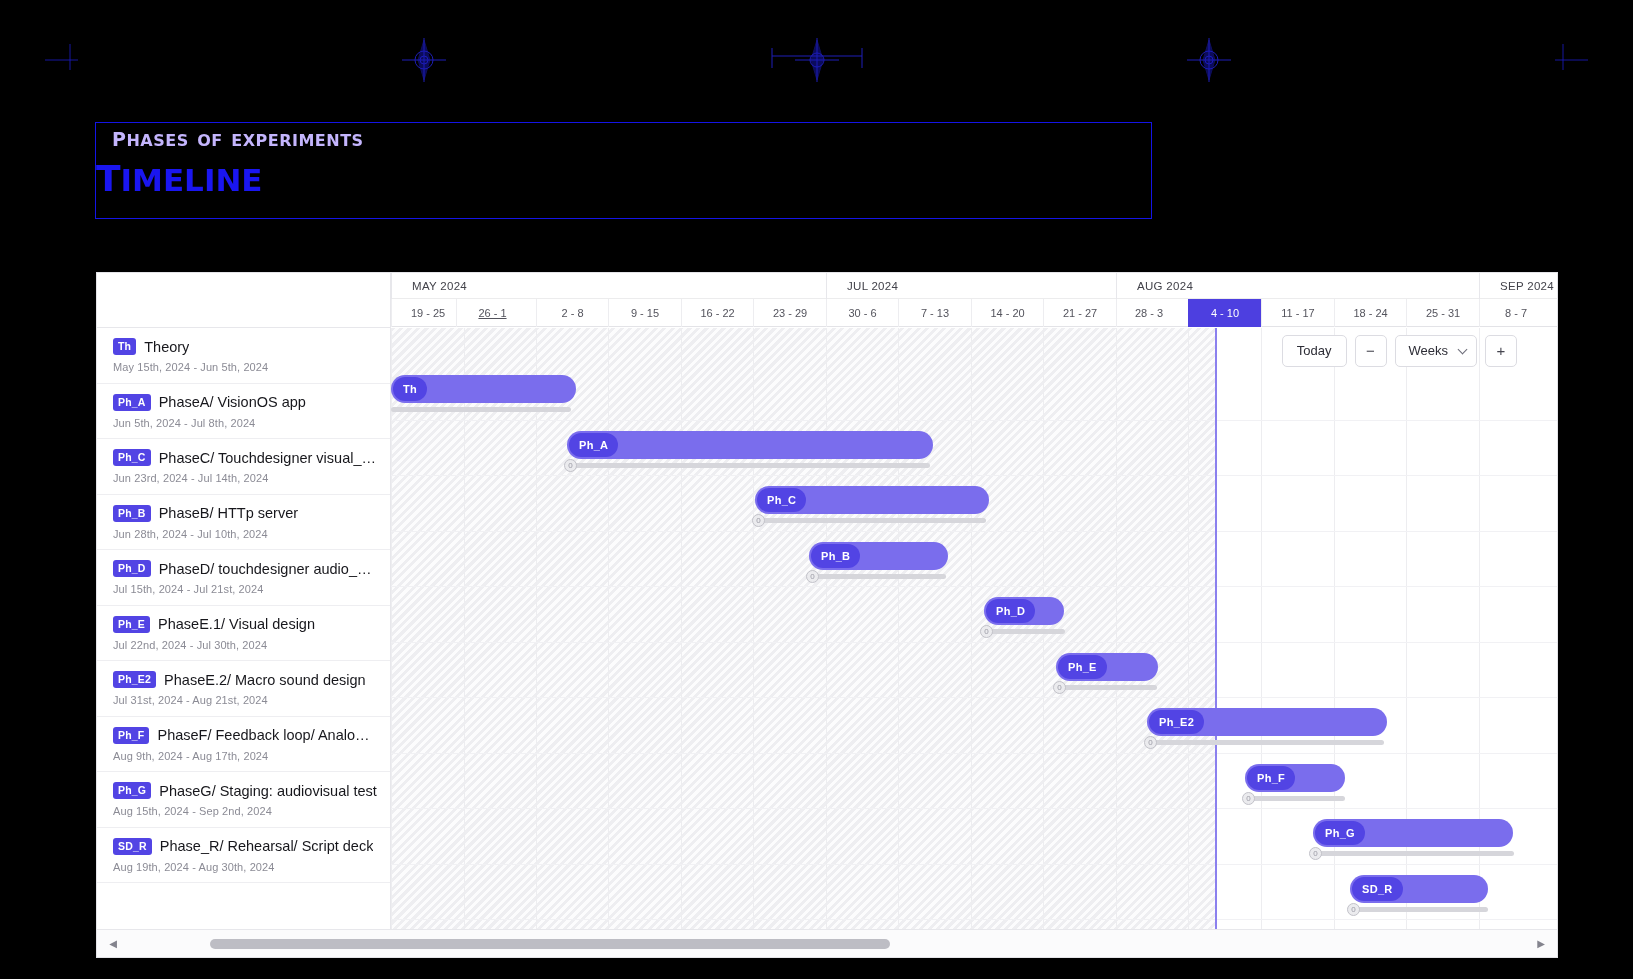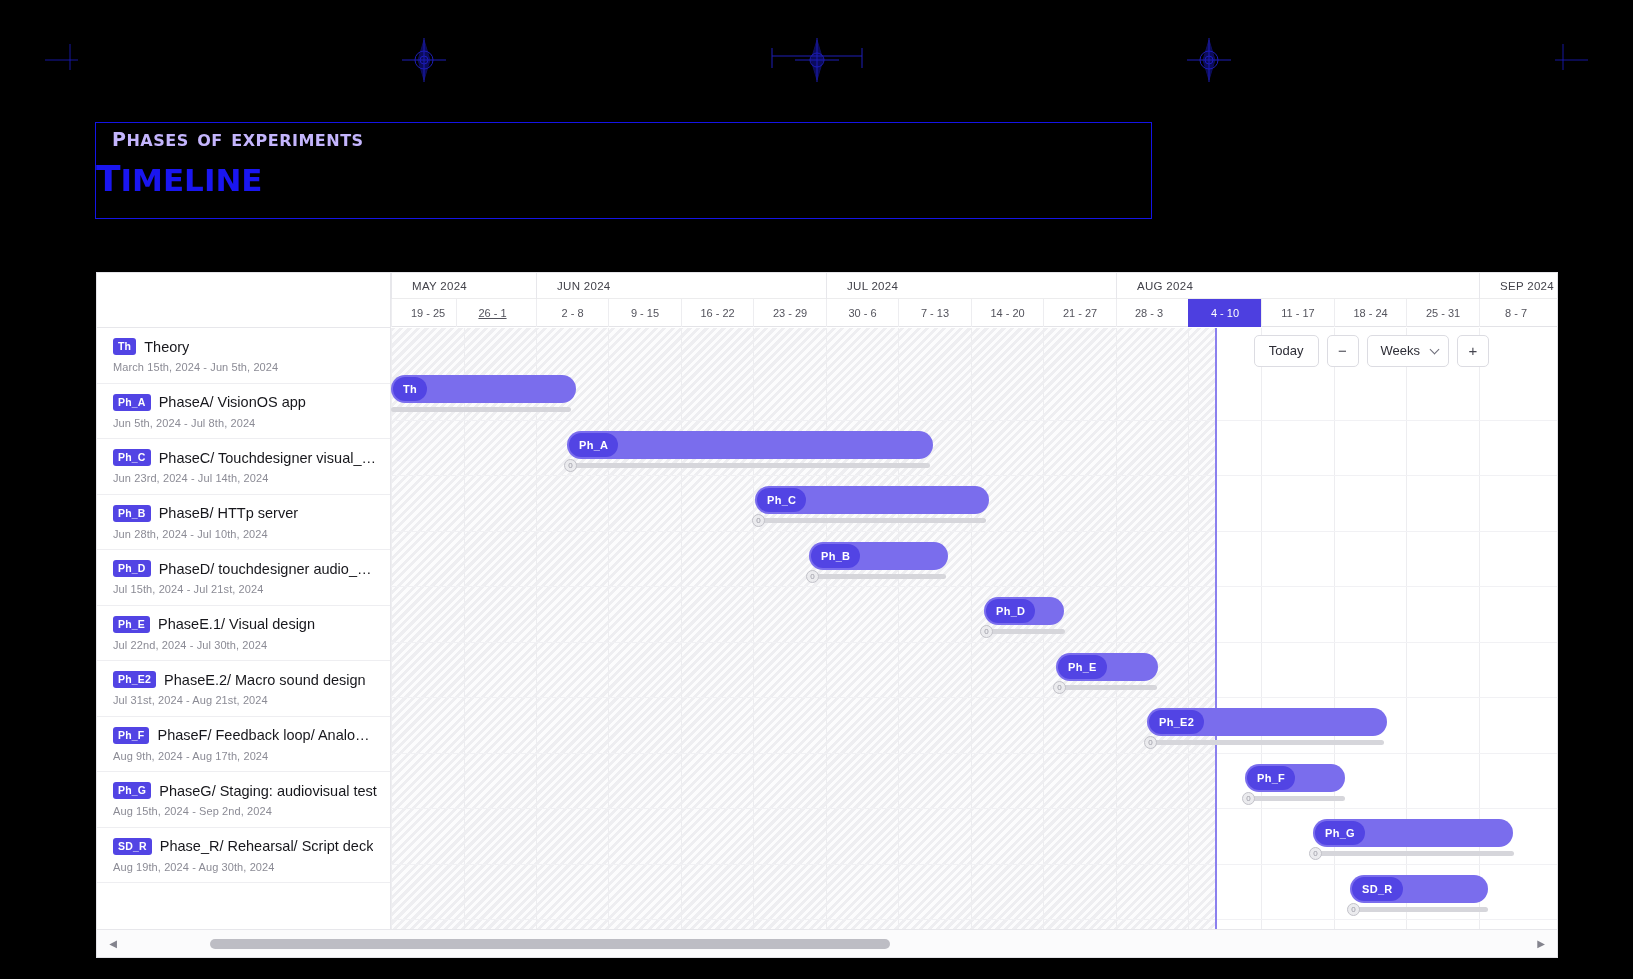--- a/index.html
+++ b/index.html
@@ -143,21 +143,21 @@
   }
   .track { position: absolute; height: 5px; background: #d6d6db; border-radius: 3px; }
   .knob {
     position: absolute; width: 13px; height: 13px; border-radius: 50%;
     background: #ebebee; border: 1px solid #c2c2c9;
     font-size: 8px; color: #9a9aa4; text-align: center; line-height: 11px;
   }
 
   
   .toolbar {
-    position: absolute; top: 62px; right: 68px; height: 32px;
+    position: absolute; top: 62px; right: 40px; height: 32px;
     display: flex; align-items: center; gap: 8px; z-index: 6;
   }
   .tb-btn {
     height: 32px; background: #fff; border: 1px solid #dcdce2; border-radius: 5px;
     font-size: 13px; color: #2d2d36; padding: 0 14px; line-height: 30px; cursor: pointer;
     white-space: nowrap;
   }
   .tb-icon {
     width: 32px; height: 32px; background: #fff; border: 1px solid #dcdce2; border-radius: 5px;
     font-size: 15px; color: #45454f; line-height: 30px; text-align: center; cursor: pointer;
@@ -222,21 +222,20 @@
   <div class="bigtitle">TIMELINE</div>
 </div>
 
 <div class="gantt">
 
   <div class="gantt-head">
     <div class="head-left"></div>
     <div class="head-right">
       <div class="month-row" id="month-row">
           <div class="month-cell" style="left: 0px; width: 145px;">MAY 2024</div>
-          <div class="month-cell" style="left: 145px; width: 290px;">JUN 2024</div>
           <div class="month-cell" style="left: 435px; width: 290px;">JUL 2024</div>
           <div class="month-cell" style="left: 725px; width: 363px;">AUG 2024</div>
           <div class="month-cell" style="left: 1088px; width: 80px;">SEP 2024</div>
         </div>
       <div class="week-row" id="week-row">
           <div class="week-cell" style="left: 0px; width: 73px;">19 - 25</div>
           <div class="week-cell" style="left: 65px; width: 72px; text-decoration: underline;">26 - 1</div>
           <div class="week-cell" style="left: 145px; width: 72px;">2 - 8</div>
           <div class="week-cell" style="left: 217px; width: 73px;">9 - 15</div>
           <div class="week-cell" style="left: 290px; width: 72px;">16 - 22</div>
@@ -265,21 +264,21 @@
     <div class="tb-icon">+</div>
   </div>
 
   <div class="panel">
     <div id="rows">
         <div class="row">
           <div class="row-top">
             <span class="badge">Th</span>
             <span class="row-name">Theory</span>
           </div>
-          <div class="row-dates">March 15th, 2024 - Jun 5th, 2024</div>
+          <div class="row-dates">May 15th, 2024 - Jun 5th, 2024</div>
         </div>
         <div class="row">
           <div class="row-top">
             <span class="badge">Ph_A</span>
             <span class="row-name">PhaseA/ VisionOS app</span>
           </div>
           <div class="row-dates">Jun 5th, 2024 - Jul 8th, 2024</div>
         </div>
         <div class="row">
           <div class="row-top">

